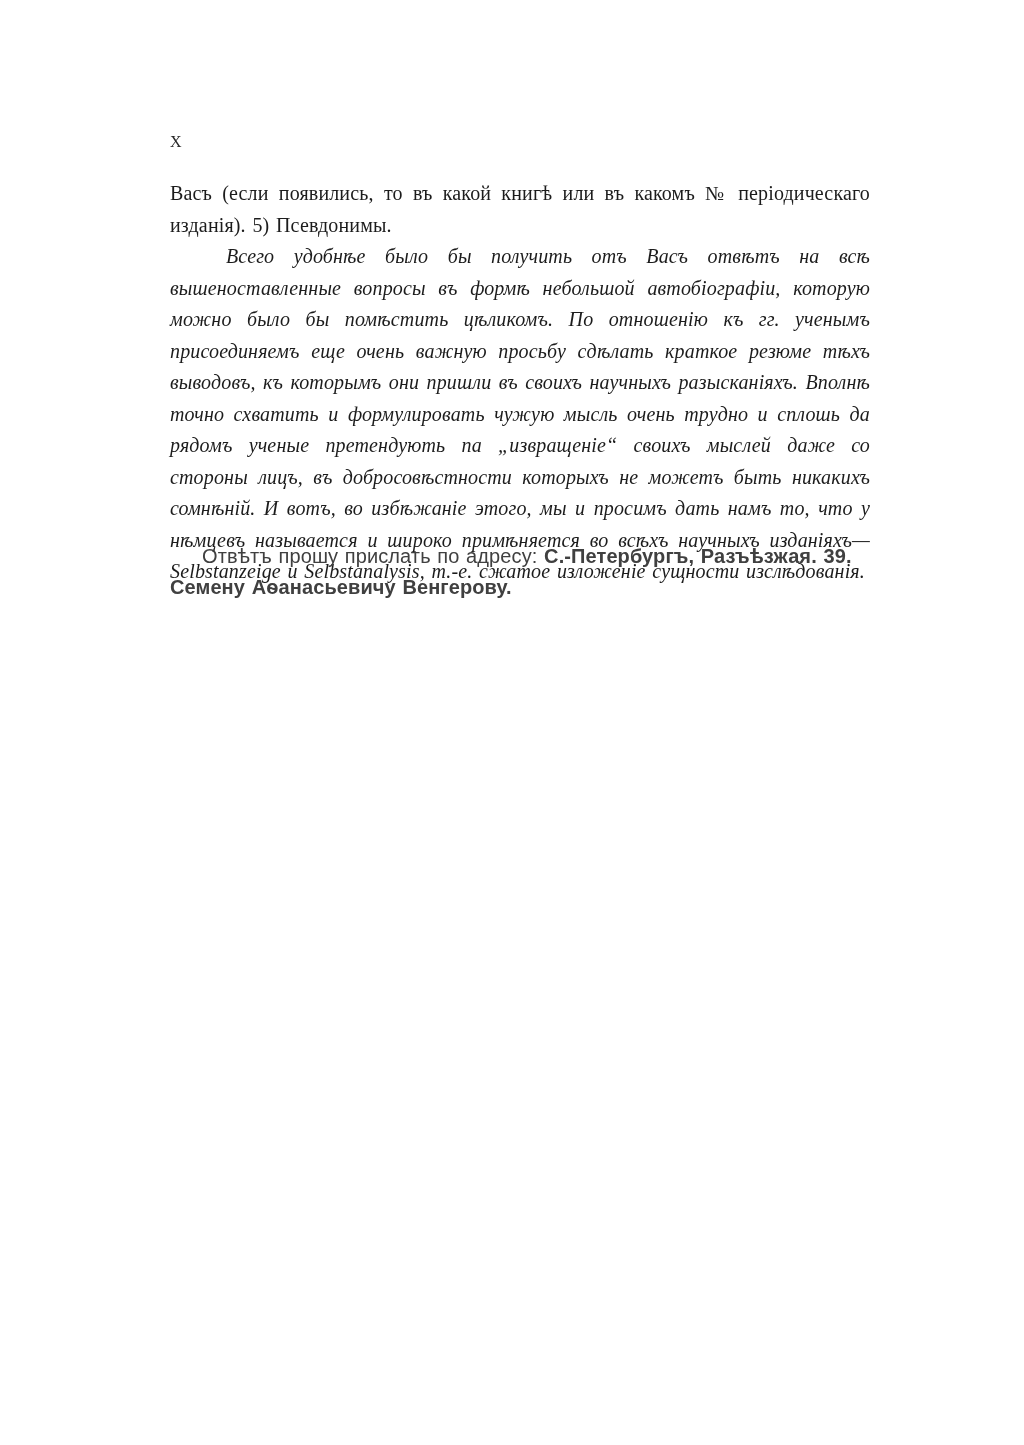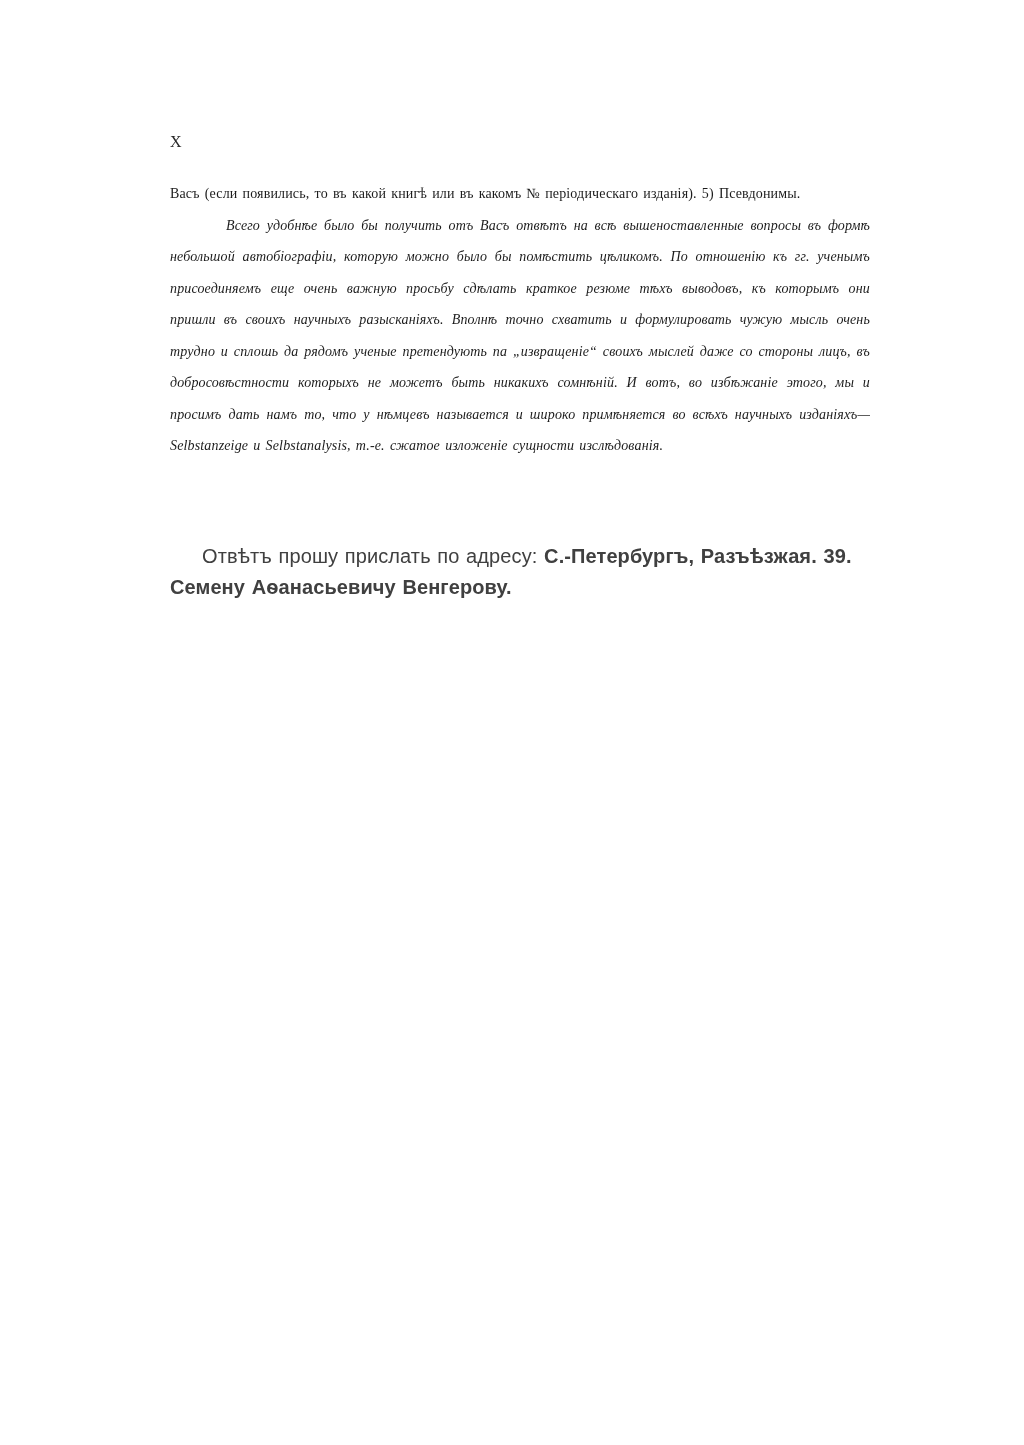--- a/index.html
+++ b/index.html
@@ -32,21 +32,21 @@
     color: #2a2a2a;
   }
   .text-block {
     position: absolute;
     left: 170px;
     top: 178px;
     width: 700px;
   }
   .para {
     margin: 0 0 0 0;
-    font-size: 14px;
+    font-size: 20px;
     line-height: 31.5px;
     text-align: justify;
     text-justify: inter-word;
     color: #1c1c1c;
     letter-spacing: 0.15px;
     word-spacing: 1.5px;
   }
   .para.indent {
     text-indent: 56px;
     font-style: italic;

